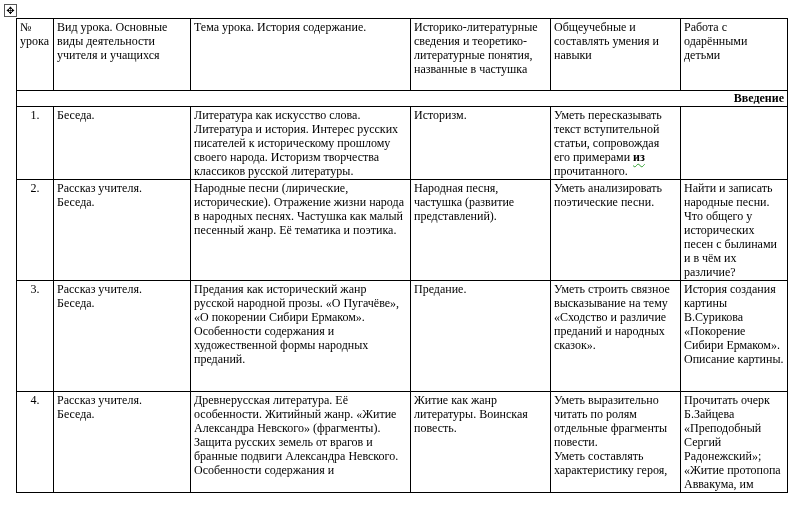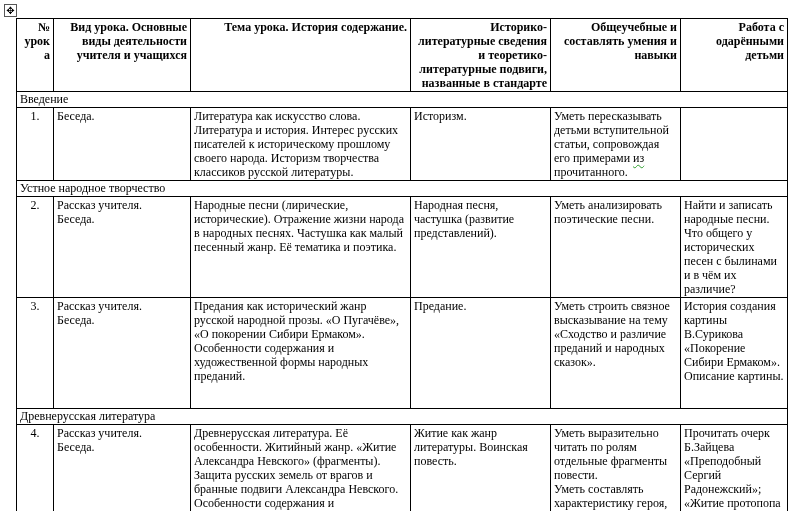--- a/index.html
+++ b/index.html
@@ -48,42 +48,43 @@
   }
   table.lesson-table th,
   table.lesson-table td {
     border: 1px solid #000000;
     vertical-align: top;
     padding: 1px 3px;
     overflow: hidden;
     word-wrap: break-word;
   }
   th.col-header {
-    font-weight: bold;
-    text-align: right;
+    font-weight: normal;
+    text-align: left;
     padding-top: 2px;
   }
   td.section-title {
-    font-weight: normal;
-    text-align: left;
+    font-weight: bold;
+    text-align: right;
     padding: 0;
     line-height: 13px;
   }
   td.num-cell {
     text-align: center;
   }
   .para + .para {
     margin-top: 0;
   }
   .squiggle {
     text-decoration: underline;
     text-decoration-style: wavy;
     text-decoration-color: #2e9e2e;
     text-decoration-thickness: 1px;
     text-underline-offset: 2px;
+    font-weight: bold;
   }
 </style>
 </head>
 <body>
 
 <div class="page">
 
   <div class="table-handle">
     <span class="handle-glyph">✥</span>
   </div>
@@ -95,45 +96,42 @@
       <col style="width:220px">
       <col style="width:140px">
       <col style="width:130px">
       <col style="width:107px">
     </colgroup>
     <thead>
       <tr style="height:72px">
         <th class="col-header">№ урока</th>
         <th class="col-header">Вид урока. Основные виды деятельности учителя и учащихся</th>
         <th class="col-header">Тема урока. История содержание.</th>
-        <th class="col-header">Историко-литературные сведения и теоретико-литературные подвиги, названные в стандарте</th>
+        <th class="col-header">Историко-литературные сведения и теоретико-литературные понятия, названные в частушка</th>
         <th class="col-header">Общеучебные и составлять умения и навыки</th>
         <th class="col-header">Работа с одарёнными детьми</th>
       </tr>
     </thead>
     <tbody>
 
       <tr style="height:13px">
         <td class="section-title" colspan="6">Введение</td>
       </tr>
 
       <tr style="height:69px">
         <td class="num-cell">1.</td>
         <td>
           <div class="para">Беседа.</div>
         </td>
         <td>Литература как искусство слова. Литература и история. Интерес русских писателей к историческому прошлому своего народа. Историзм творчества классиков русской литературы.</td>
         <td>Историзм.</td>
-        <td><span>Уметь пересказывать детьми вступительной статьи, сопровождая его примерами </span><span class="squiggle">из</span><span> прочитанного.</span></td>
+        <td><span>Уметь пересказывать текст вступительной статьи, сопровождая его примерами </span><span class="squiggle">из</span><span> прочитанного.</span></td>
         <td></td>
       </tr>
 
-      <tr style="height:13px">
-        <td class="section-title" colspan="6">Устное народное творчество</td>
-      </tr>
 
       <tr style="height:96px">
         <td class="num-cell">2.</td>
         <td>
           <div class="para">Рассказ учителя.</div>
           <div class="para">Беседа.</div>
         </td>
         <td>Народные песни (лирические, исторические). Отражение жизни народа в народных песнях. Частушка как малый песенный жанр. Её тематика и поэтика.</td>
         <td>Народная песня, частушка (развитие представлений).</td>
         <td>
@@ -149,23 +147,20 @@
           <div class="para">Беседа.</div>
         </td>
         <td>Предания как исторический жанр русской народной прозы. «О Пугачёве», «О покорении Сибири Ермаком». Особенности содержания и художественной формы народных преданий.</td>
         <td>Предание.</td>
         <td>
           <div class="para">Уметь строить связное высказывание на тему «Сходство и различие преданий и народных сказок».</div>
         </td>
         <td>История создания картины В.Сурикова «Покорение Сибири Ермаком». Описание картины.</td>
       </tr>
 
-      <tr style="height:13px">
-        <td class="section-title" colspan="6">Древнерусская литература</td>
-      </tr>
 
       <tr style="height:89px">
         <td class="num-cell">4.</td>
         <td>
           <div class="para">Рассказ учителя.</div>
           <div class="para">Беседа.</div>
         </td>
         <td>Древнерусская литература. Её особенности. Житийный жанр. «Житие Александра Невского» (фрагменты). Защита русских земель от врагов и бранные подвиги Александра Невского. Особенности содержания и</td>
         <td>Житие как жанр литературы. Воинская повесть.</td>
         <td>

